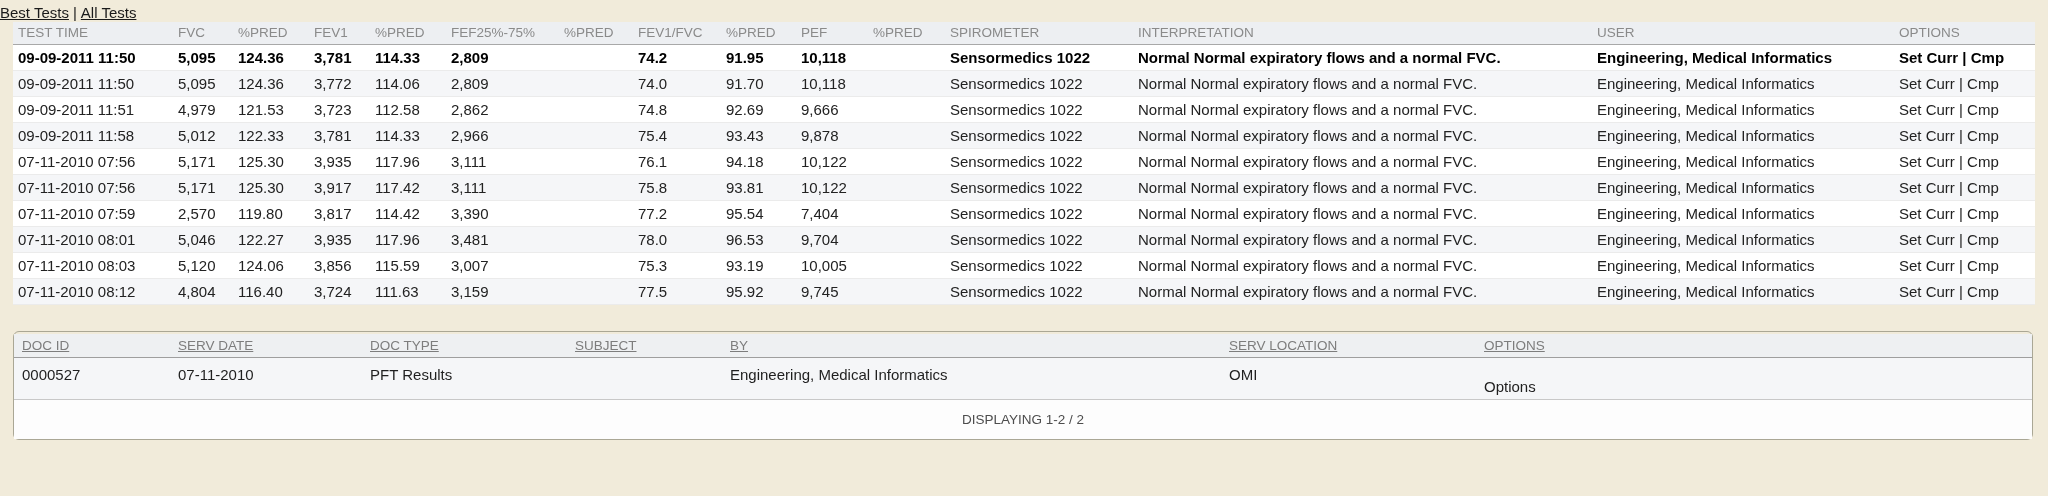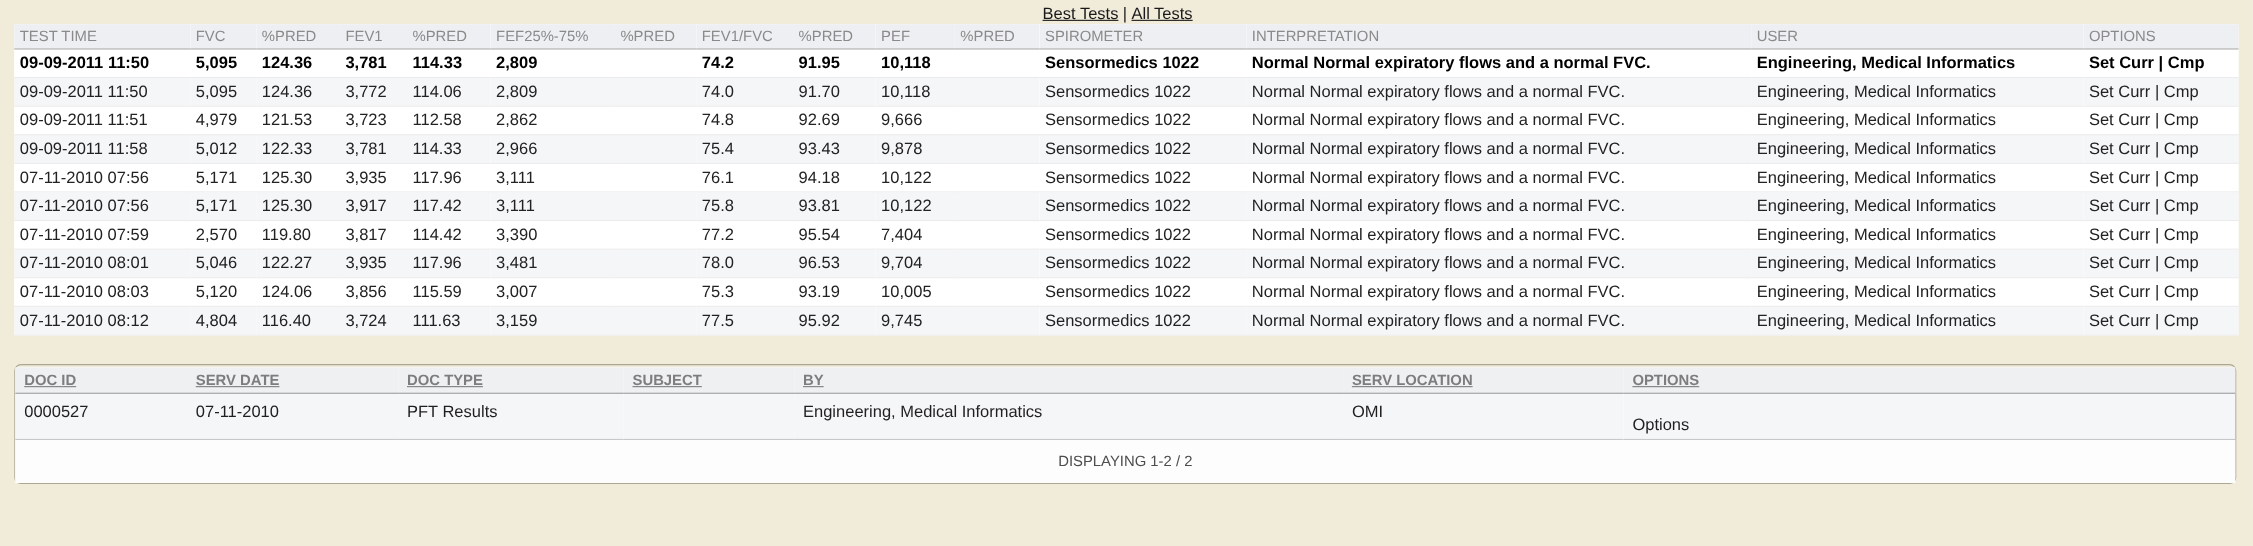--- a/index.html
+++ b/index.html
@@ -9,21 +9,21 @@
     background: #f1ebda;
     font-family: "Liberation Sans", sans-serif;
     color: #222;
     overflow: hidden;
   }
 
   
   .top-bar {
     height: 20px;
     padding: 4px 16px 0 0;
-    text-align: center;
+    text-align: left;
     font-size: 15px;
   }
   .top-bar a {
     color: #1a1a1a;
     text-decoration: underline;
     cursor: pointer;
   }
   .top-bar .sep { color: #1a1a1a; margin: 0 4px; }
 
   
@@ -91,21 +91,21 @@
   table.docs {
     border-collapse: collapse;
     table-layout: fixed;
     width: 100%;
     margin-top: 2px;
     background: #ffffff;
   }
   table.docs thead th {
     background: #eef0f2;
     color: #7d7d7d;
-    font-weight: 700;
+    font-weight: 400;
     font-size: 13.5px;
     text-align: left;
     height: 24px;
     padding: 0 8px;
     border-bottom: 1px solid #9e9e9e;
     white-space: nowrap;
   }
   table.docs thead th a {
     color: #7d7d7d;
     text-decoration: underline;

